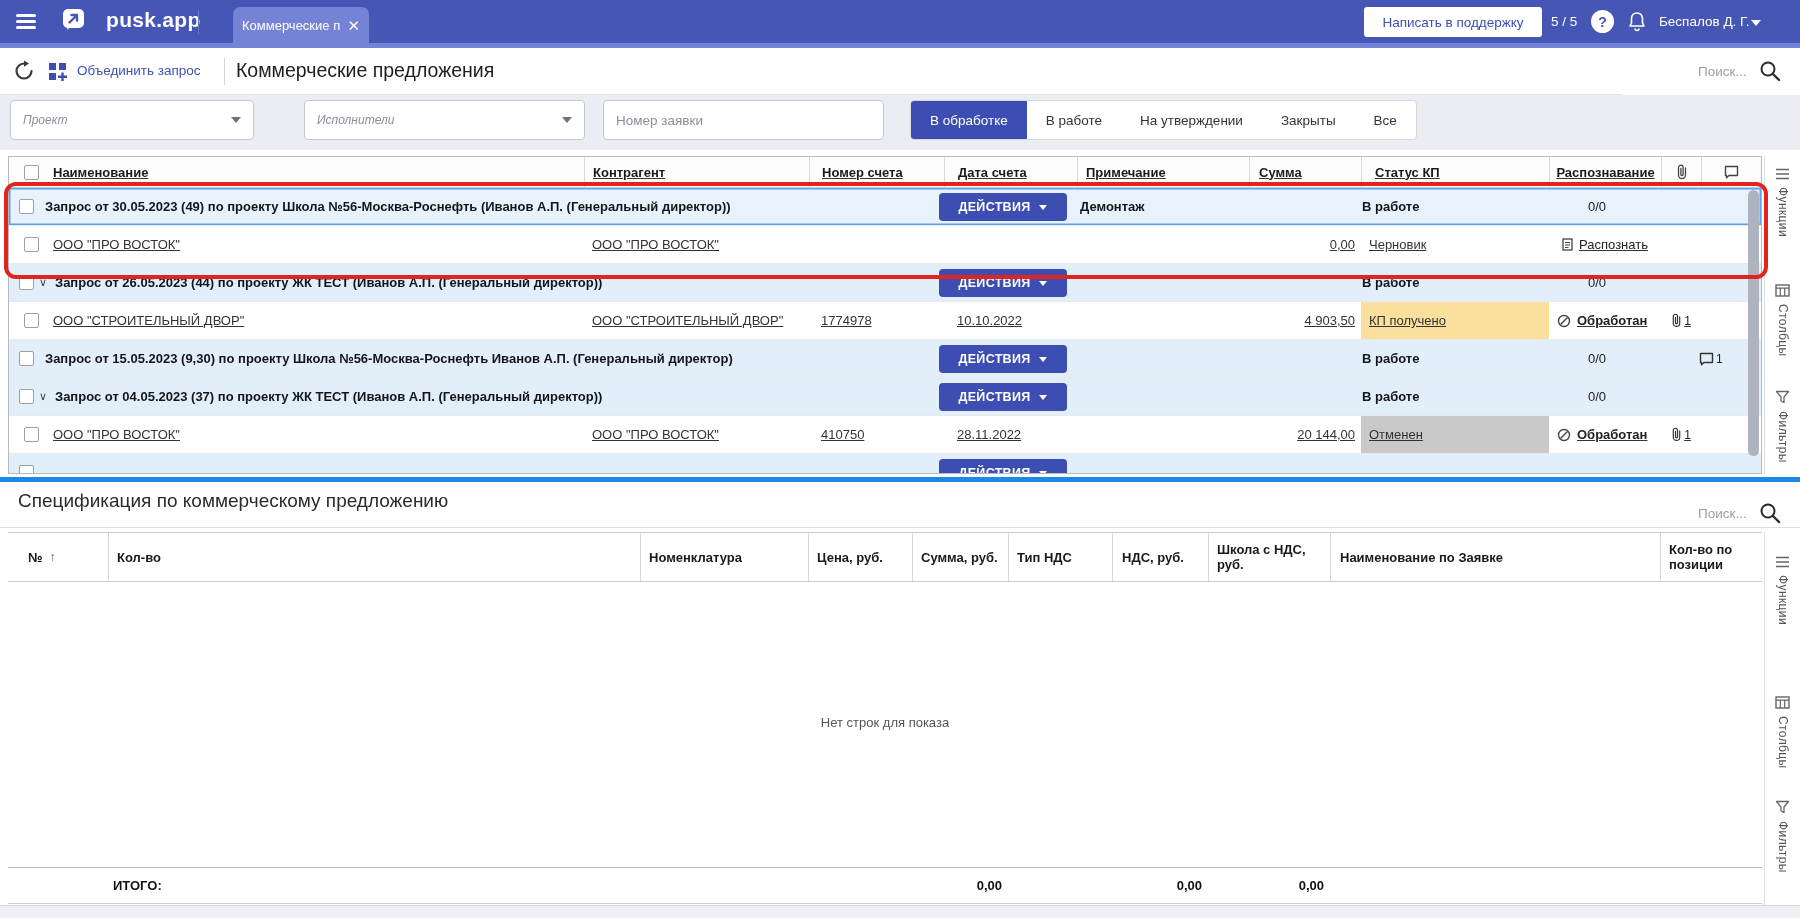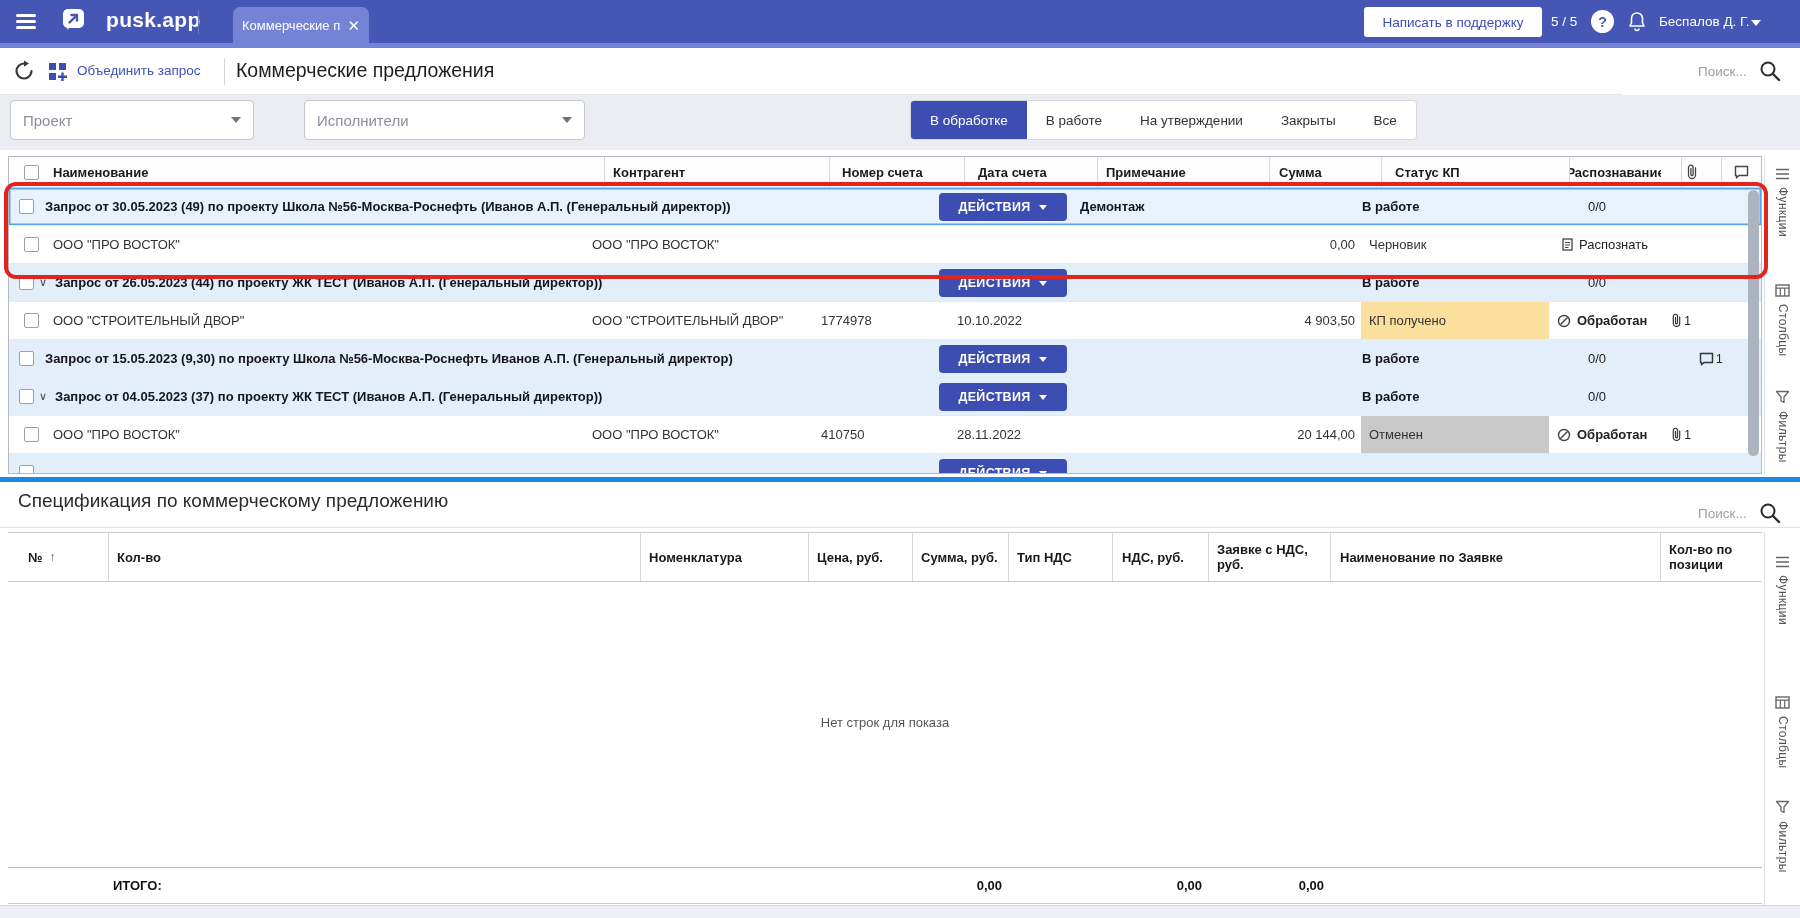--- a/index.html
+++ b/index.html
@@ -42,38 +42,38 @@
   .tooldivider { position:absolute; left:224px; top:10px; width:1px; height:27px; background:#d4d4d4; }
   .page-title { position:absolute; left:236px; top:11px; font-size:19.5px; color:#1e1e1e; }
   .search-text { position:absolute; top:16px; color:#9aa0a6; font-size:13.5px; }
   .search-ico { position:absolute; cursor:pointer; }
 
   
   .filterbar { position:absolute; left:0; top:95px; width:1800px; height:55px; background:#ecedf2; }
   .select { position:absolute; top:5px; height:40px; background:#fff; border:1px solid #c2c6ce; border-radius:4px;
             display:flex; align-items:center; padding:0 12px; cursor:pointer; }
   .select .ph, .tinput::placeholder { color:#8a8f98; }
-  .select .ph { font-size:15px; }
+  .select .ph { font-size:12px;font-style:italic; }
   .select .caret { position:absolute; right:12px; width:0; height:0;
                    border-left:5px solid transparent; border-right:5px solid transparent; border-top:6px solid #6e747d; }
   .tinput { position:absolute; top:5px; height:40px; background:#fff; border:1px solid #c2c6ce; border-radius:4px;
             padding:0 12px; font-size:13.5px; font-family:inherit; color:#333; outline:none; }
   .tabsgroup { position:absolute; left:910px; top:5px; height:40px; display:flex; background:#fff;
                border:1px solid #d8d8d8; border-radius:4px; overflow:hidden; }
   .ftab { display:flex; align-items:center; padding:0 19px; font-size:13.5px; color:#333; cursor:pointer; white-space:nowrap; }
   .ftab.active { background:#3c4eb1; color:#fff; }
 
   
   .offers { position:absolute; left:8px; top:156px; width:1754px; height:318px;
             border:1px solid #b6bac0; overflow:hidden; background:#fff; }
   .orow { display:grid; grid-template-columns:36px 539px 225px 135px 133px 172px 112px 188px 112px 40px 1fr;
-          height:38px; position:relative; border-bottom:1px solid #e7e9ee; }
+          height:38px; position:relative; border-bottom:1px solid #e7e9ee;text-decoration:underline; }
   .ohead { height:31px; background:#fdfdfd; border-bottom:1px solid #c9ccd2; }
   .ohead .c { font-weight:bold; color:#1a1a1a; }
-  .ohead .c.sep { border-left:1px solid #d8d8d8;margin-left:20px; }
+  .ohead .c.sep { border-left:1px solid #d8d8d8; }
   .c { display:flex; align-items:center; font-size:13px; color:#333; white-space:nowrap; overflow:hidden; padding-left:8px; }
   .c.num { justify-content:flex-end; padding-right:6px; padding-left:0; }
   .c.ctr { justify-content:center; padding-left:0; }
   .c.pad12 { padding-left:12px; } .c.pad13 { padding-left:13px; } .c.pad10 { }
   .cb { width:15px; height:15px; border:1px solid #9aa0a6; border-radius:2px; background:#fff; cursor:pointer; flex:0 0 auto; }
   .cbcell { display:flex; align-items:center; justify-content:center; }
   .group { background:#e2eefa; }
   .group.selected { background:#e7f2fd; box-shadow:inset 0 0 0 1.5px #58a3ea; }
   .gname { position:absolute; left:36px; top:0; height:100%; display:flex; align-items:center;
            font-size:13px; font-weight:bold; color:#14161c; white-space:nowrap; }
@@ -183,20 +183,21 @@
 
 <div class="filterbar">
   <div class="select" style="left:10px; width:244px;">
     <span class="ph">Проект</span>
     <span class="caret"></span>
   </div>
   <div class="select" style="left:304px; width:281px;">
     <span class="ph">Исполнители</span>
     <span class="caret"></span>
   </div>
+  <input class="tinput" style="left: 603px; width: 281px;" placeholder="Номер заявки">
   <div class="tabsgroup">
     <div class="ftab active">В обработке</div>
     <div class="ftab">В работе</div>
     <div class="ftab">На утверждении</div>
     <div class="ftab">Закрыты</div>
     <div class="ftab">Все</div>
   </div>
 </div>
 
 <div class="offers">
@@ -413,21 +414,21 @@
   <div class="c numcell">
     <span>№</span>
     <span class="sort-arrow">↑</span>
   </div>
   <div class="c sep pad10">Кол-во</div>
   <div class="c sep">Номенклатура</div>
   <div class="c sep pad10">Цена, руб.</div>
   <div class="c sep">Сумма, руб.</div>
   <div class="c sep">Тип НДС</div>
   <div class="c sep" style="padding-left:9px;">НДС, руб.</div>
-  <div class="c sep">Заявке с НДС, руб.</div>
+  <div class="c sep">Школа с НДС, руб.</div>
   <div class="c sep" style="padding-left:9px;">Наименование по Заявке</div>
   <div class="c sep pad10">Кол-во по позиции</div>
 </div>
 
 <div class="spec-empty">
   <div class="empty-text">Нет строк для показа</div>
 </div>
 
 <div class="spec-foot">
   <div class="c"></div>

